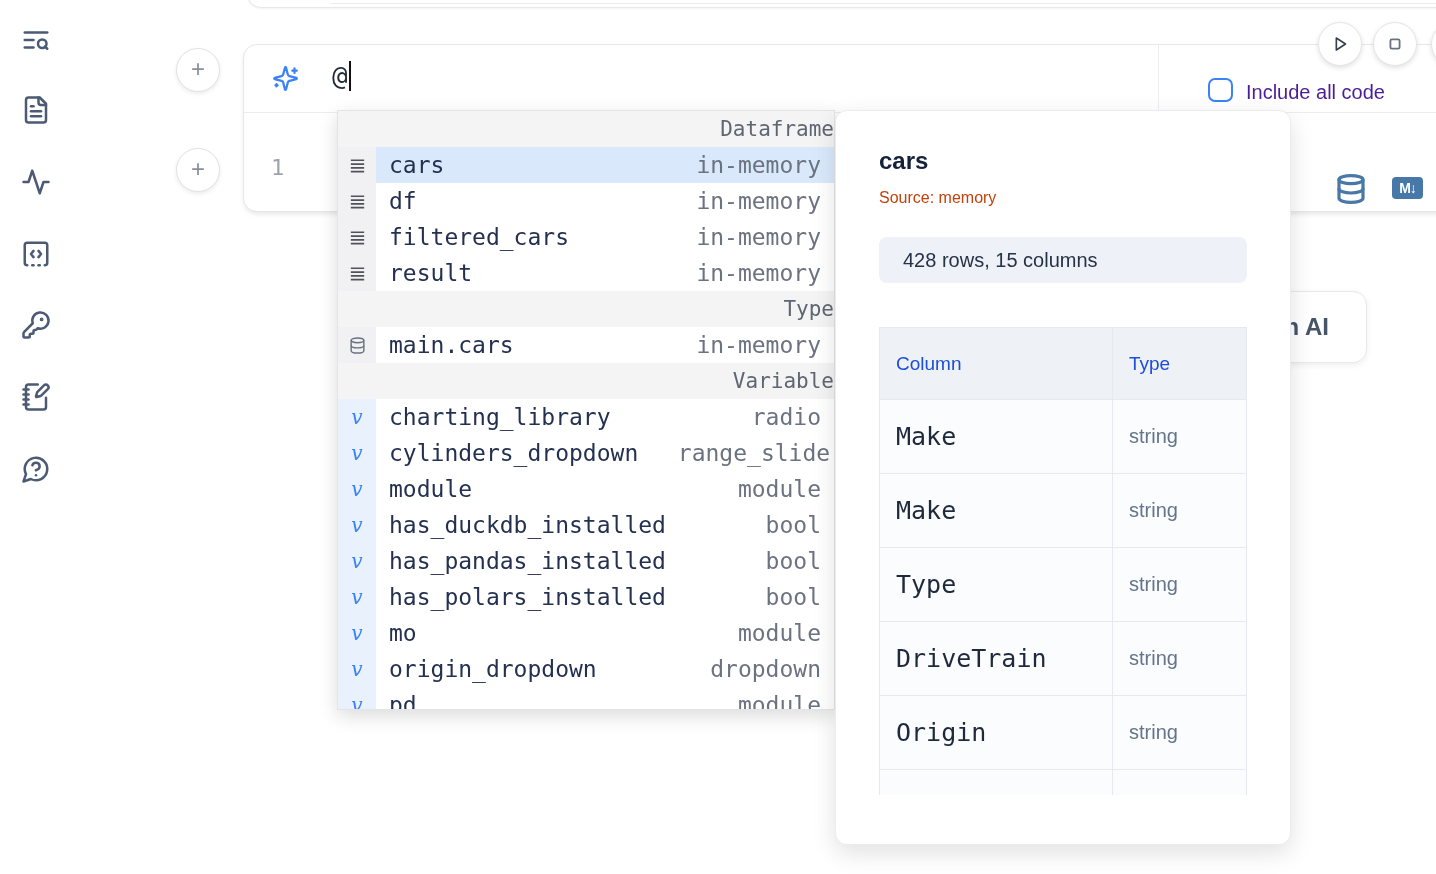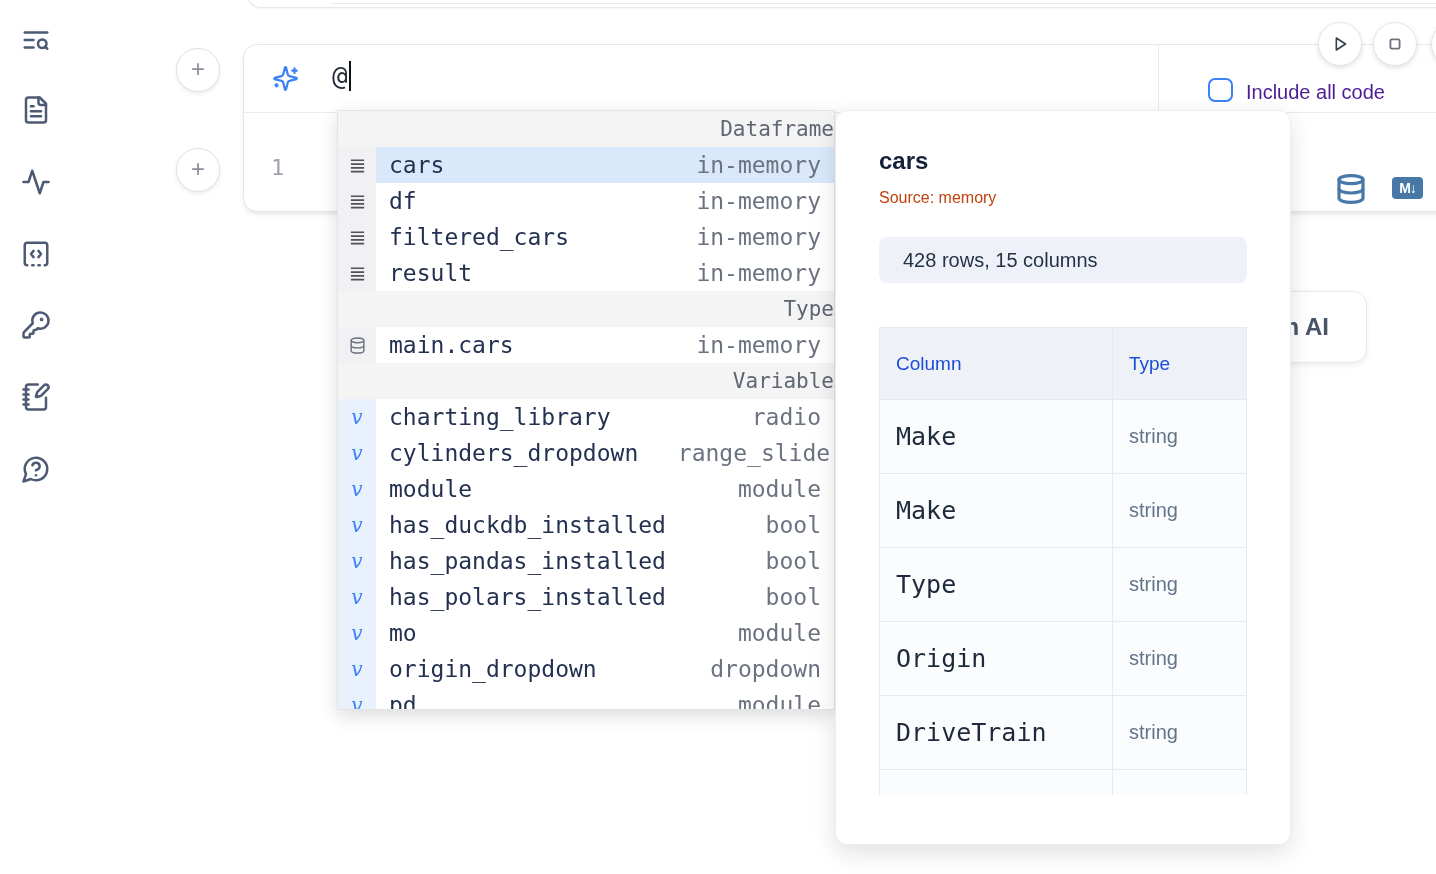--- a/index.html
+++ b/index.html
@@ -376,25 +376,25 @@
         </tr>
         <tr>
           <td class="col-name">Make</td>
           <td class="col-type">string</td>
         </tr>
         <tr>
           <td class="col-name">Type</td>
           <td class="col-type">string</td>
         </tr>
         <tr>
+          <td class="col-name">DriveTrain</td>
+          <td class="col-type">string</td>
+        </tr>
+        <tr>
           <td class="col-name">Origin</td>
-          <td class="col-type">string</td>
-        </tr>
-        <tr>
-          <td class="col-name">DriveTrain</td>
           <td class="col-type">string</td>
         </tr>
         <tr class="partial">
           <td class="col-name"></td>
           <td class="col-type"></td>
         </tr>
       </tbody>
     </table>
   </div>
 </div>

